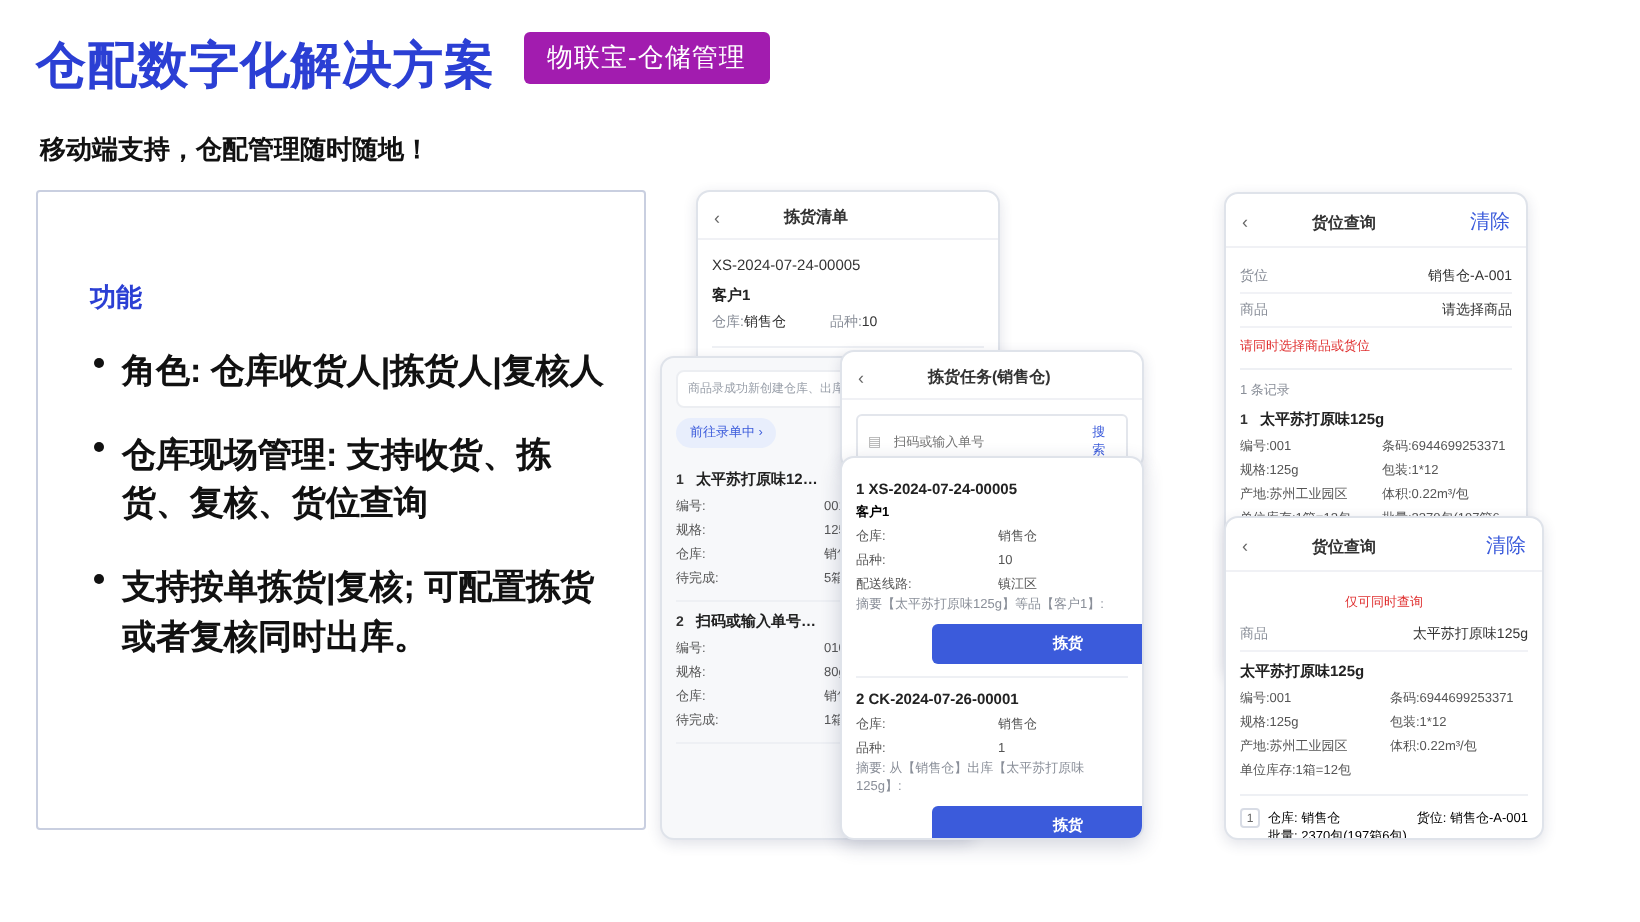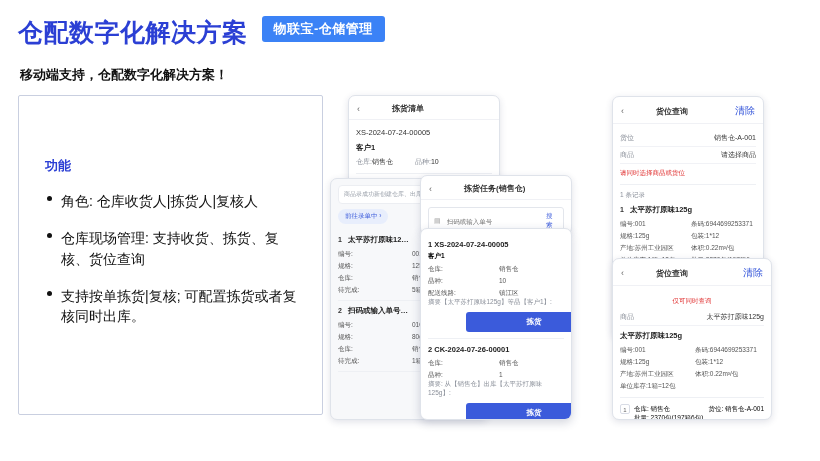--- a/index.html
+++ b/index.html
@@ -15,43 +15,43 @@
   
   .title-row {
     position: absolute; left: 18px; top: 16px;
     display: flex; align-items: flex-start; gap: 14px;
   }
   .main-title {
     font-size: 25px; font-weight: bold; color: #2b3fd4;
     letter-spacing: 0.5px;
   }
   .badge {
-    background: #3b82f6; color: #fff; font-size: 13px; font-weight: bold;
+    background: #a21caf; color: #fff; font-size: 13px; font-weight: normal;
     padding: 4px 12px; border-radius: 3px; letter-spacing: .5px;
   }
   .sub-title {
     position: absolute; left: 20px; top: 66px;
     font-size: 13px; font-weight: bold; color: #111;
   }
 
   
   .feature-box {
     position: absolute; left: 18px; top: 95px;
     width: 305px; height: 320px;
     border: 1px solid #c9cfe0; border-radius: 2px;
     background: #fff;
     padding: 16px 14px;
   }
   .feature-title {
     color: #2b3fd4; font-weight: bold; font-size: 13px;
-    margin: 45px 0 16px 12px;
+    margin: 28px 0 16px 12px;
   }
   .feature-list { list-style: none; margin: 0; padding: 0 4px 0 14px; }
   .feature-list li {
-    position: relative; font-size: 14px; color: #111; font-weight: normal;
+    position: relative; font-size: 17px; color: #111; font-weight: bold;
     line-height: 1.45; margin-bottom: 17px; padding-left: 14px;
   }
   .feature-list li::before {
     content: ""; position: absolute; left: 0; top: 5px;
     width: 5px; height: 5px; border-radius: 50%; background: #111;
   }
 
   
   .card {
     position: absolute; background: #fff;
@@ -152,21 +152,21 @@
   }
   .idx { font-size:7px; color:#333; font-weight:bold; margin-right:4px; }
 </style>
 </head>
 <body>
 
 <div class="title-row">
   <div class="main-title">仓配数字化解决方案</div>
   <div class="badge">物联宝-仓储管理</div>
 </div>
-<div class="sub-title">移动端支持，仓配数字化解决方案！</div>
+<div class="sub-title">移动端支持，仓配管理随时随地！</div>
 
 <div class="feature-box">
   <div class="feature-title">功能</div>
   <ul class="feature-list">
     <li>角色: 仓库收货人|拣货人|复核人</li>
     <li>仓库现场管理: 支持收货、拣货、复核、货位查询</li>
     <li>支持按单拣货|复核; 可配置拣货或者复核同时出库。</li>
   </ul>
 </div>
 

